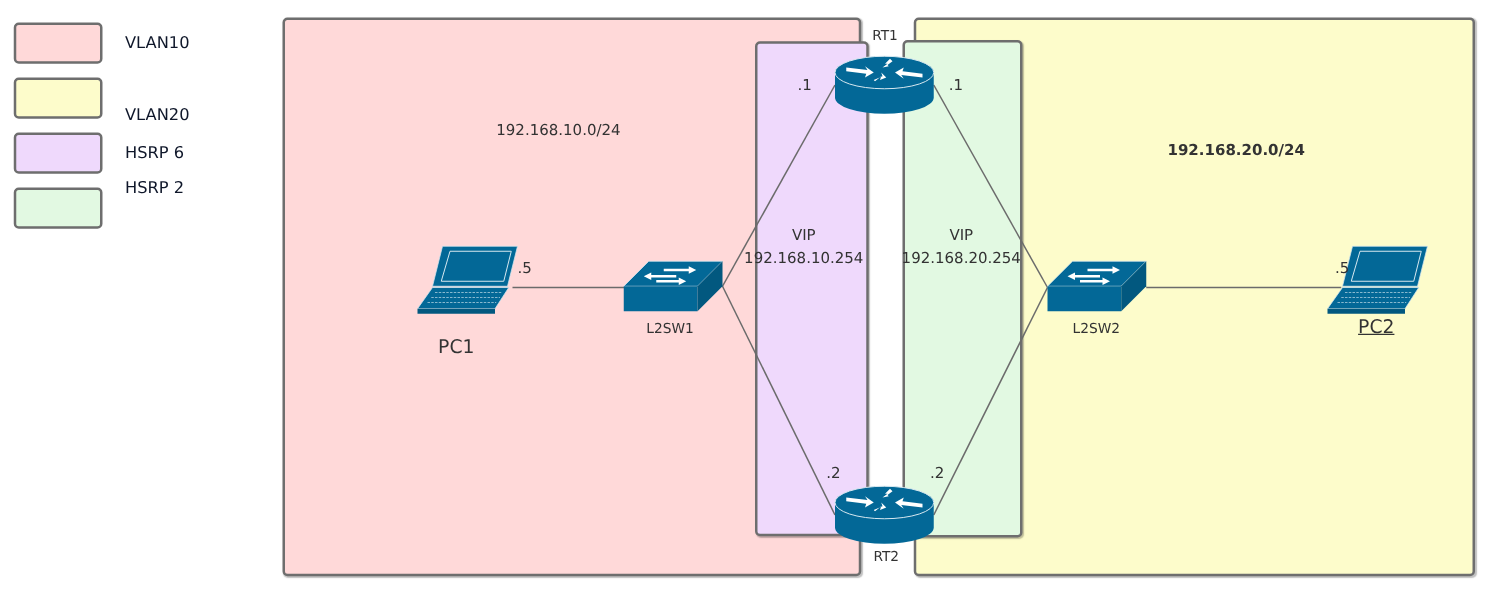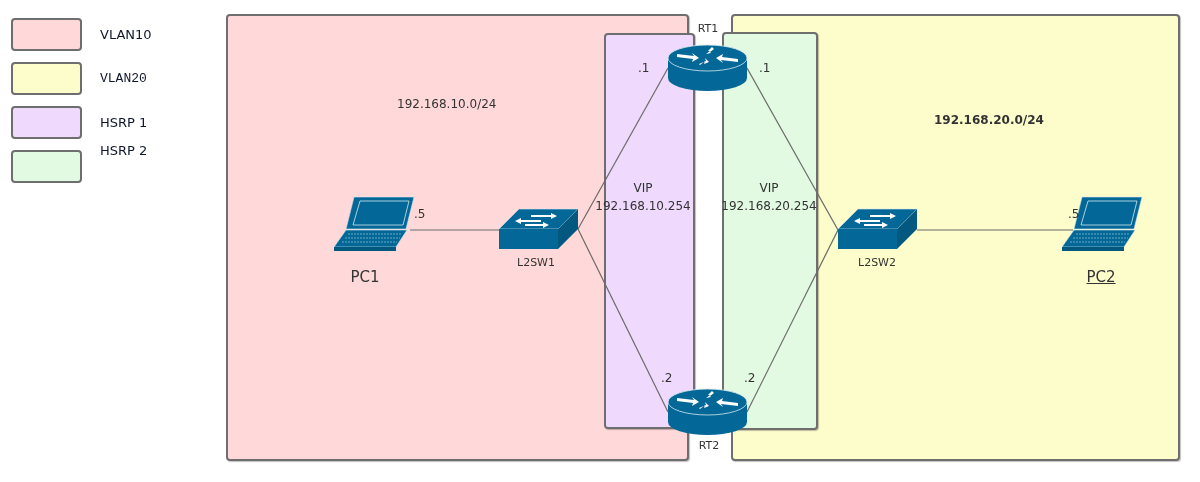--- a/index.html
+++ b/index.html
@@ -12,23 +12,23 @@
   .big{font-size:15px;}
   svg{position:absolute;left:0;top:0;}
 </style>
 </head>
 <body>
 
 <div>
   <div class="legend-swatch" style="top:18px;background:#ffd9d9;"></div>
   <div class="legend-label" style="top:27px;">VLAN10</div>
   <div class="legend-swatch" style="top:62px;background:#fdfccb;"></div>
-  <div class="legend-label" style="top:71px;font-family:Liberation Mono, monospace;">VLAN20</div>
+  <div class="legend-label" style="top:85px;">VLAN20</div>
   <div class="legend-swatch" style="top:106px;background:#efd9fc;"></div>
-  <div class="legend-label" style="top:115px;">HSRP 1</div>
+  <div class="legend-label" style="top:115px;">HSRP 6</div>
   <div class="legend-swatch" style="top:150px;background:#e2f9e2;"></div>
   <div class="legend-label" style="top:143px;">HSRP 2</div>
 </div>
 
 <div class="box" style="left:226px;top:14px;width:463px;height:447px;background:#ffd9d9;"></div>
 <div class="box" style="left:731px;top:14px;width:449px;height:447px;background:#fdfccb;"></div>
 <div class="box" style="left:604px;top:33px;width:91px;height:396px;background:#efd9fc;"></div>
 <div class="box" style="left:722px;top:32px;width:96px;height:398px;background:#e2f9e2;"></div>
 
 <svg width="1200" height="482">
@@ -98,20 +98,20 @@
 <div class="lbl-c" style="left:643px;top:181px;">VIP</div>
 <div class="lbl-c" style="left:643px;top:199px;">192.168.10.254</div>
 <div class="lbl-c" style="left:769px;top:181px;">VIP</div>
 <div class="lbl-c" style="left:769px;top:199px;">192.168.20.254</div>
 
 <div class="lbl-c" style="left:708px;top:22px;font-size:11px;">RT1</div>
 <div class="lbl-c" style="left:709px;top:439px;font-size:11px;">RT2</div>
 <div class="lbl-c" style="left:536px;top:256px;font-size:11px;">L2SW1</div>
 <div class="lbl-c" style="left:877px;top:256px;font-size:11px;text-align:center;">L2SW2</div>
 <div class="lbl-c big" style="left:365px;top:268px;">PC1</div>
-<div class="lbl-c big" style="left:1101px;top:268px;text-decoration:underline;">PC2</div>
+<div class="lbl-c big" style="left:1101px;top:252px;text-decoration:underline;">PC2</div>
 
 <div class="lbl" style="left:638px;top:61px;">.1</div>
 <div class="lbl" style="left:759px;top:61px;">.1</div>
 <div class="lbl" style="left:661px;top:371px;">.2</div>
 <div class="lbl" style="left:744px;top:371px;">.2</div>
 <div class="lbl" style="left:414px;top:207px;">.5</div>
 <div class="lbl" style="left:1068px;top:207px;">.5</div>
 
 </body></html>

